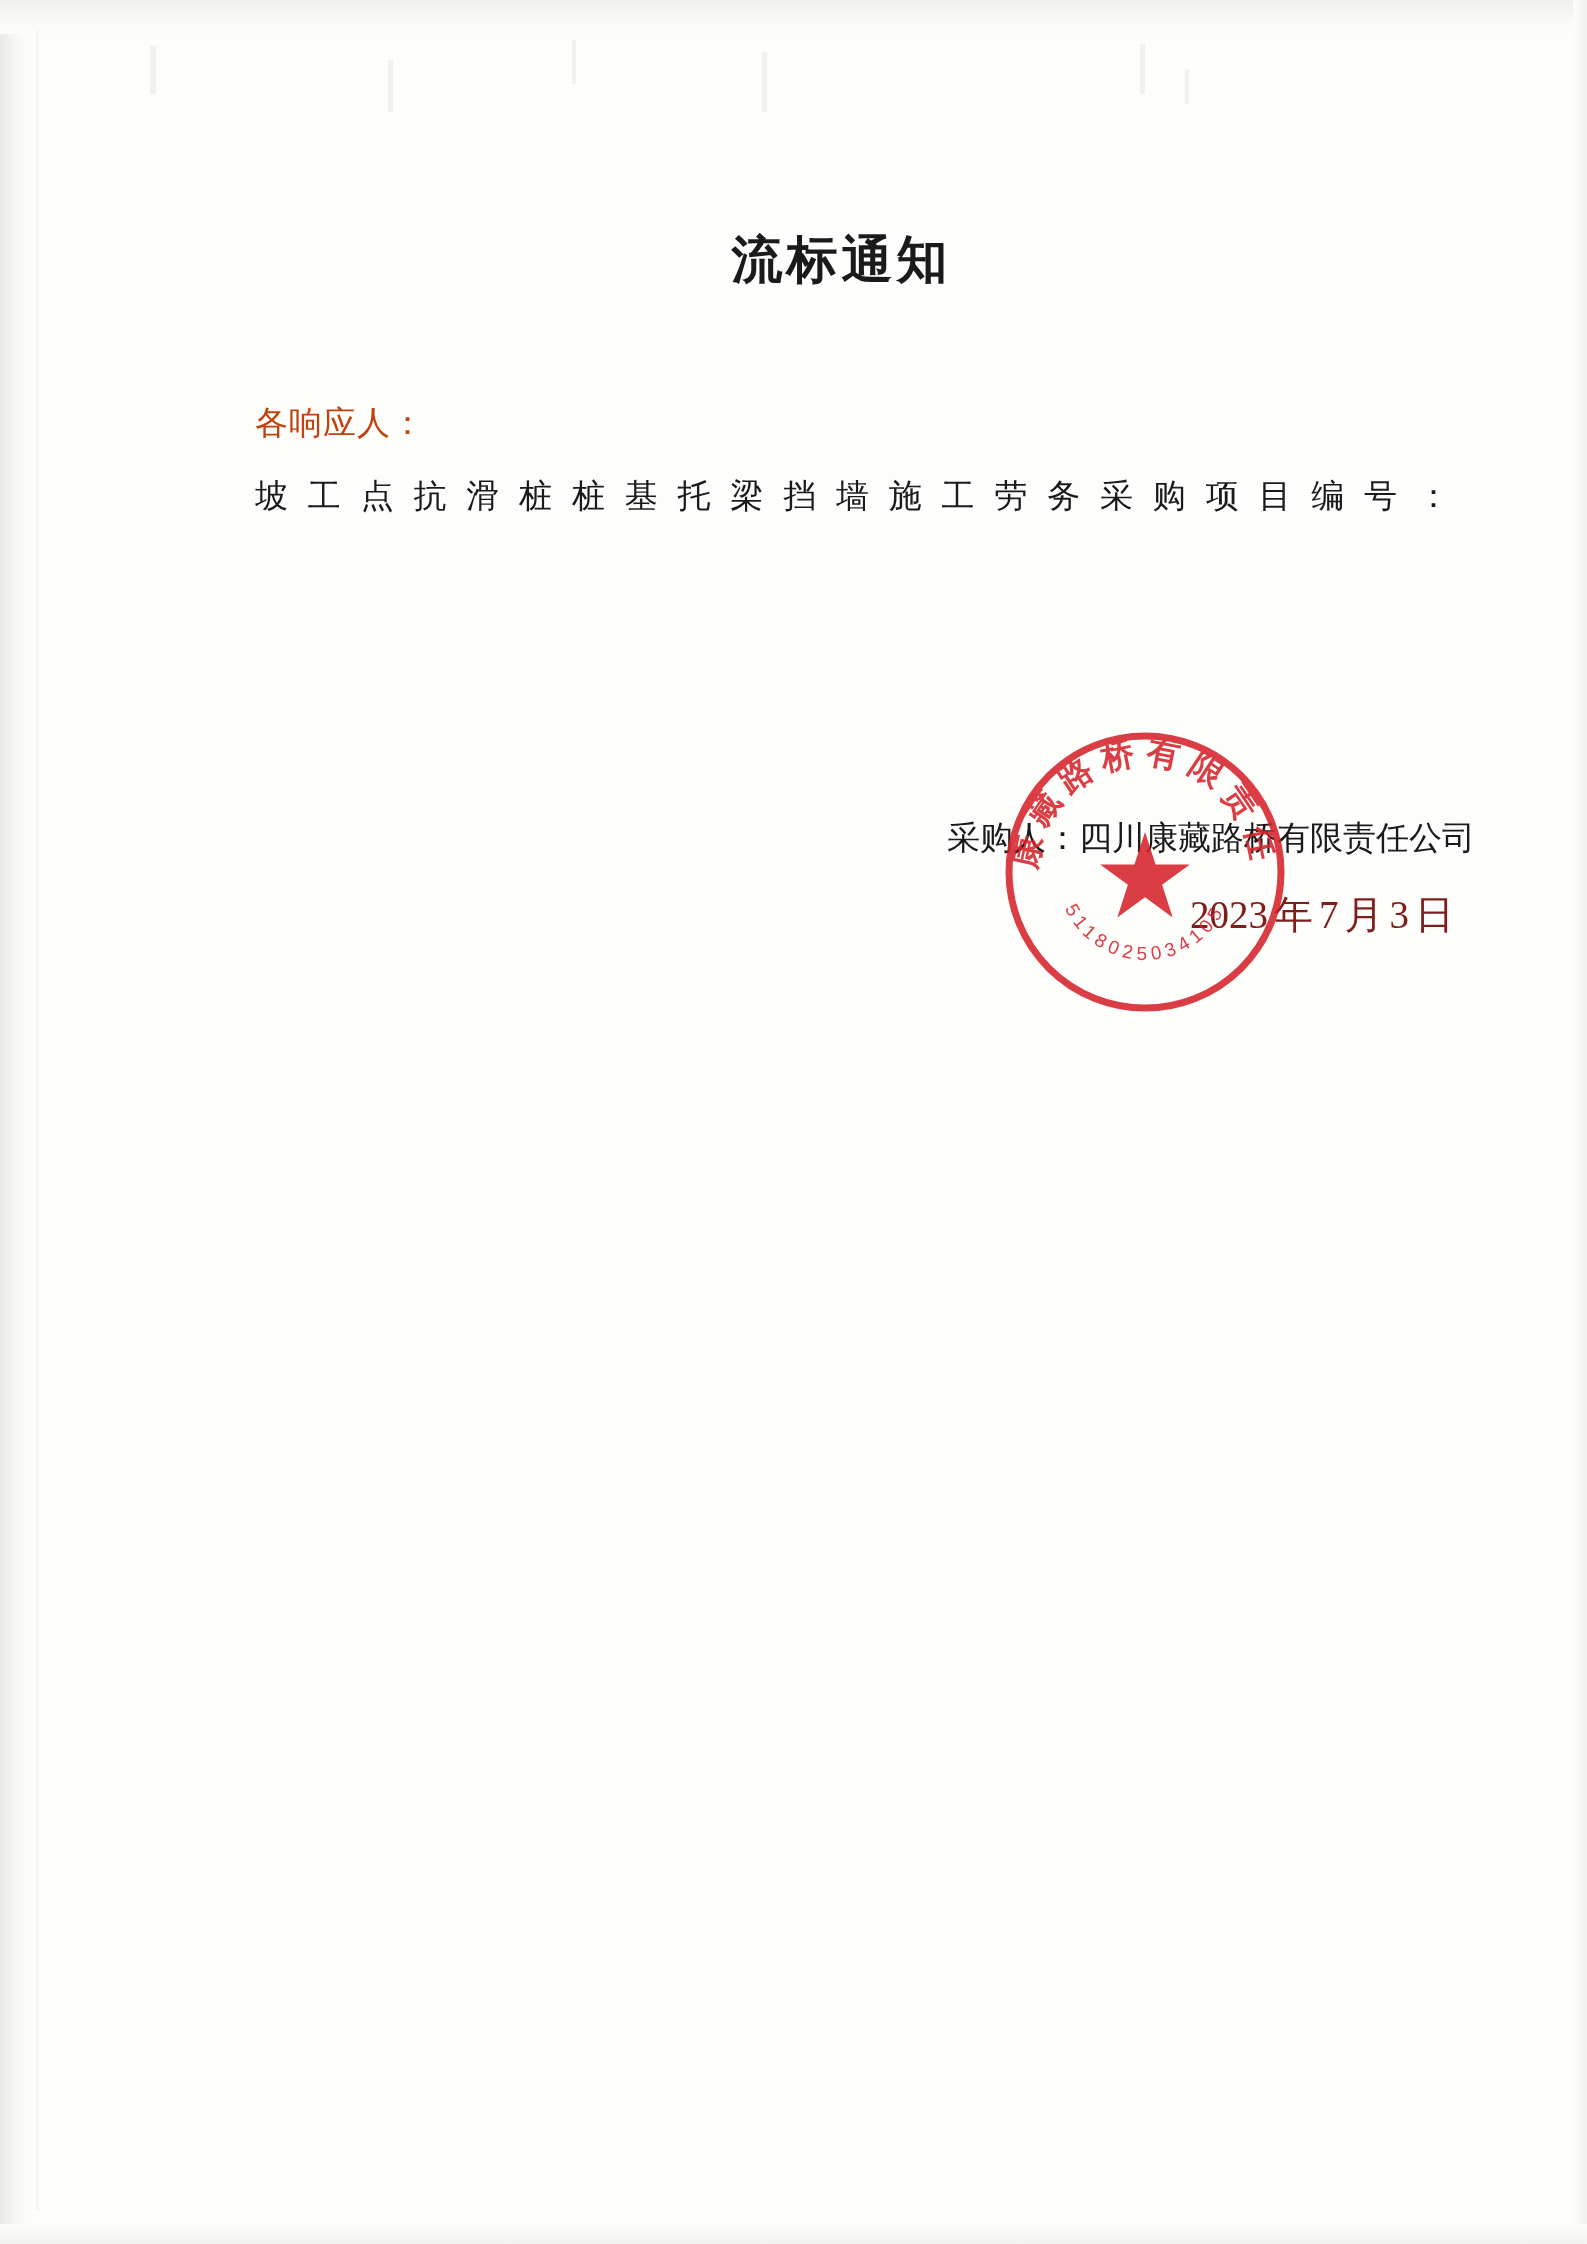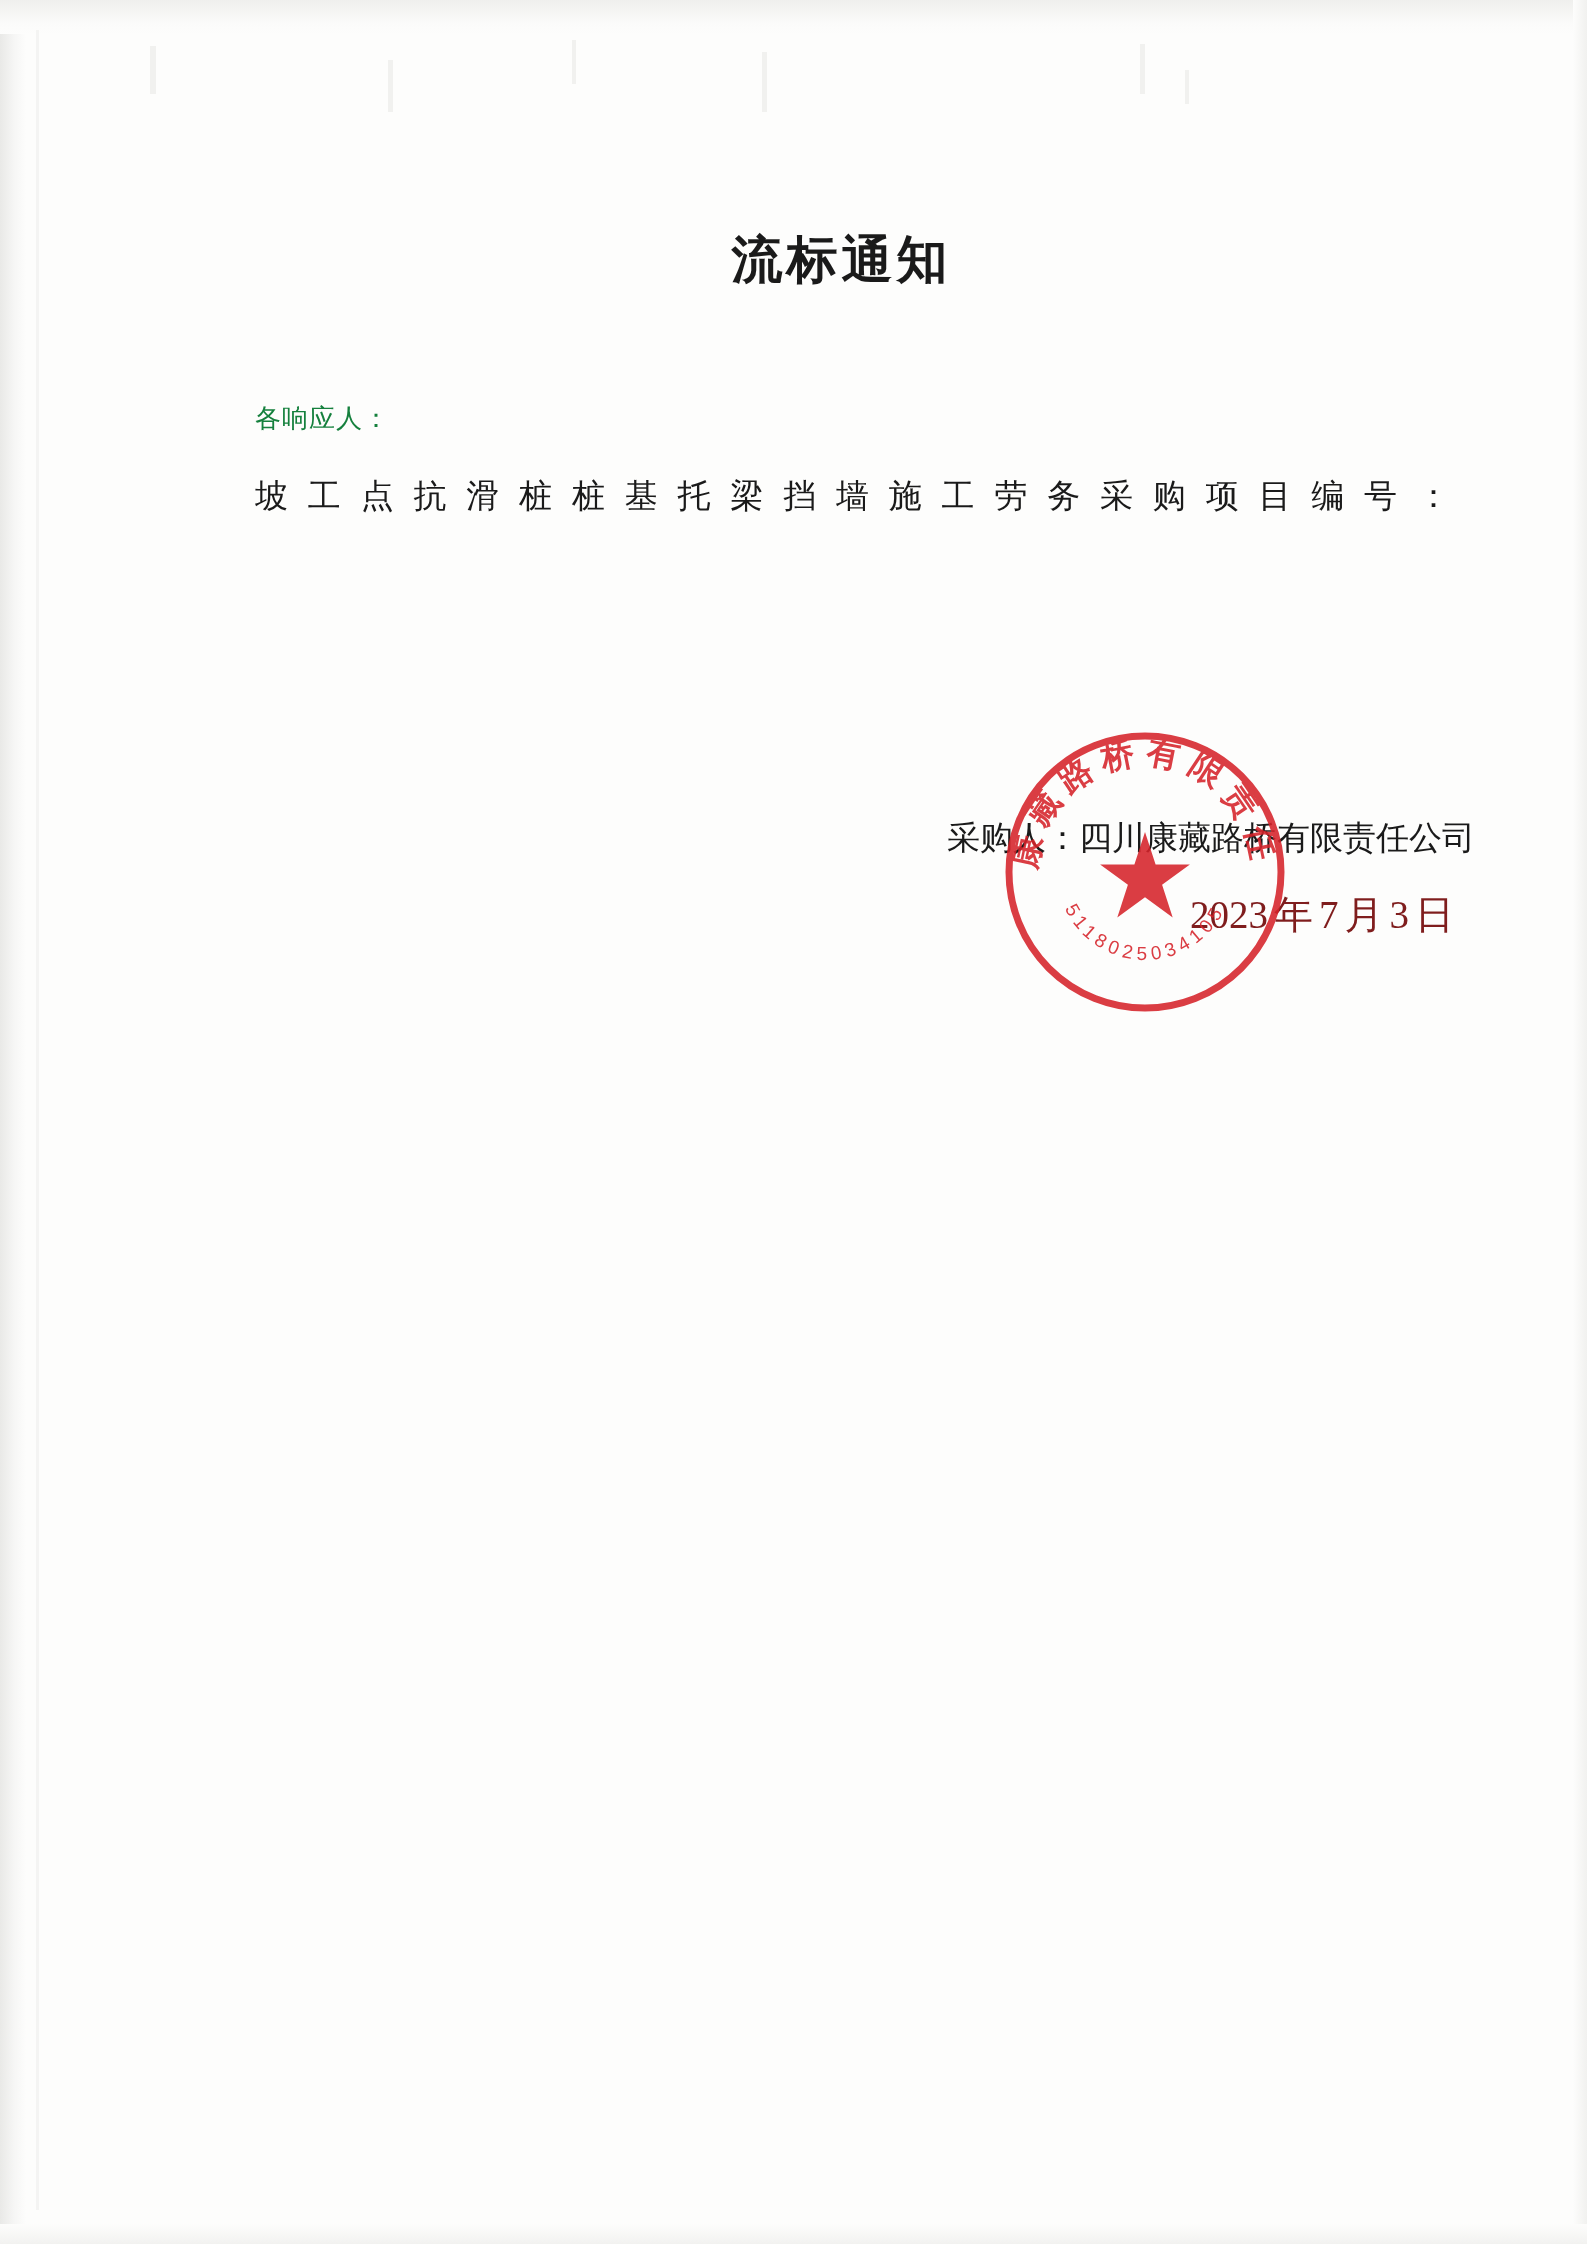--- a/index.html
+++ b/index.html
@@ -74,22 +74,22 @@
     font-weight: bold;
     font-size: 51px;
     letter-spacing: 4px;
     color: #1a1a1a;
   }
 
   .salutation {
     position: absolute;
     left: 207px;
     top: 385px;
-    font-size: 26px;
-    color: #15803d;
+    font-size: 33px;
+    color: #c2410c;
     letter-spacing: 1px;
   }
 
   .body-block {
     position: absolute;
     left: 207px;
     top: 452px;
     width: 1200px;
     font-size: 33px;
     line-height: 56px;

